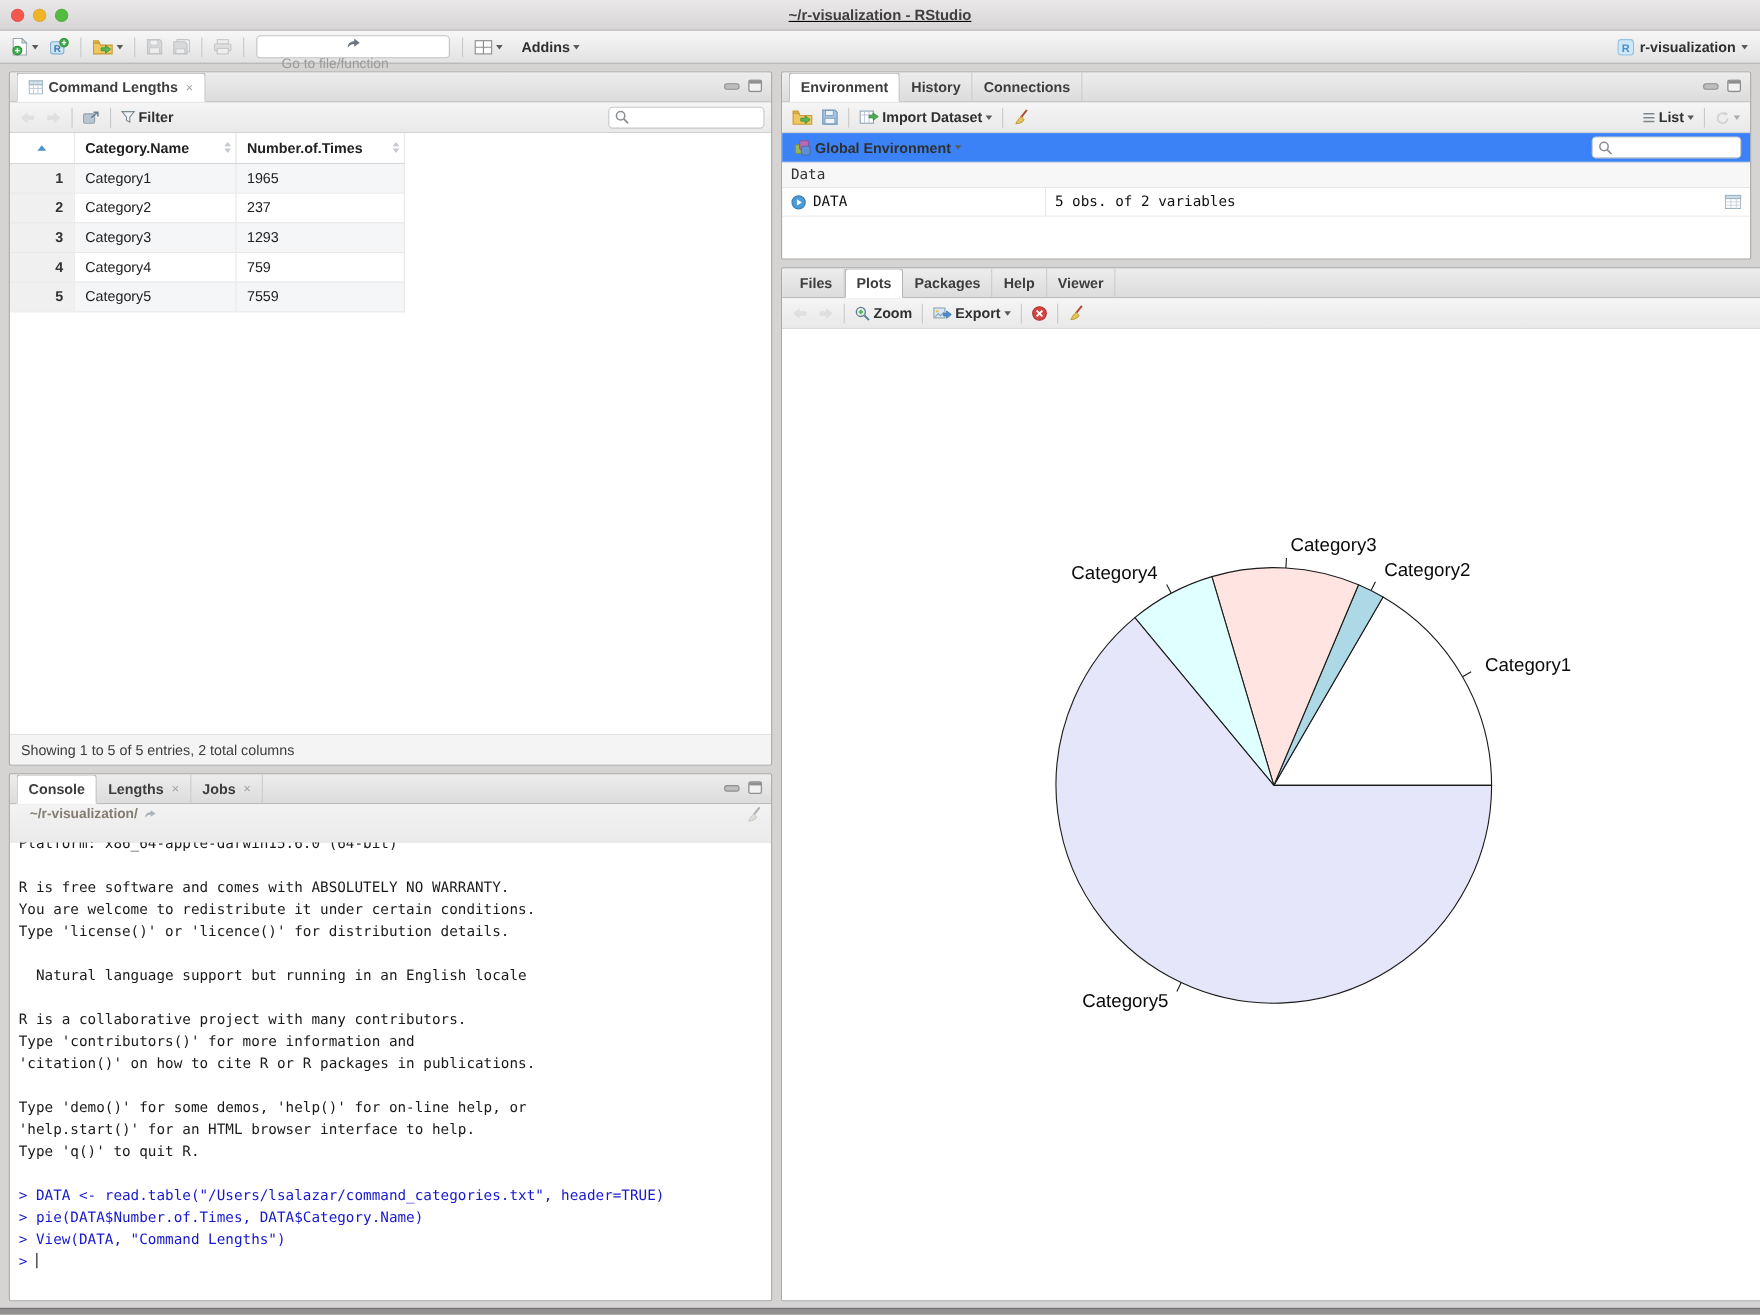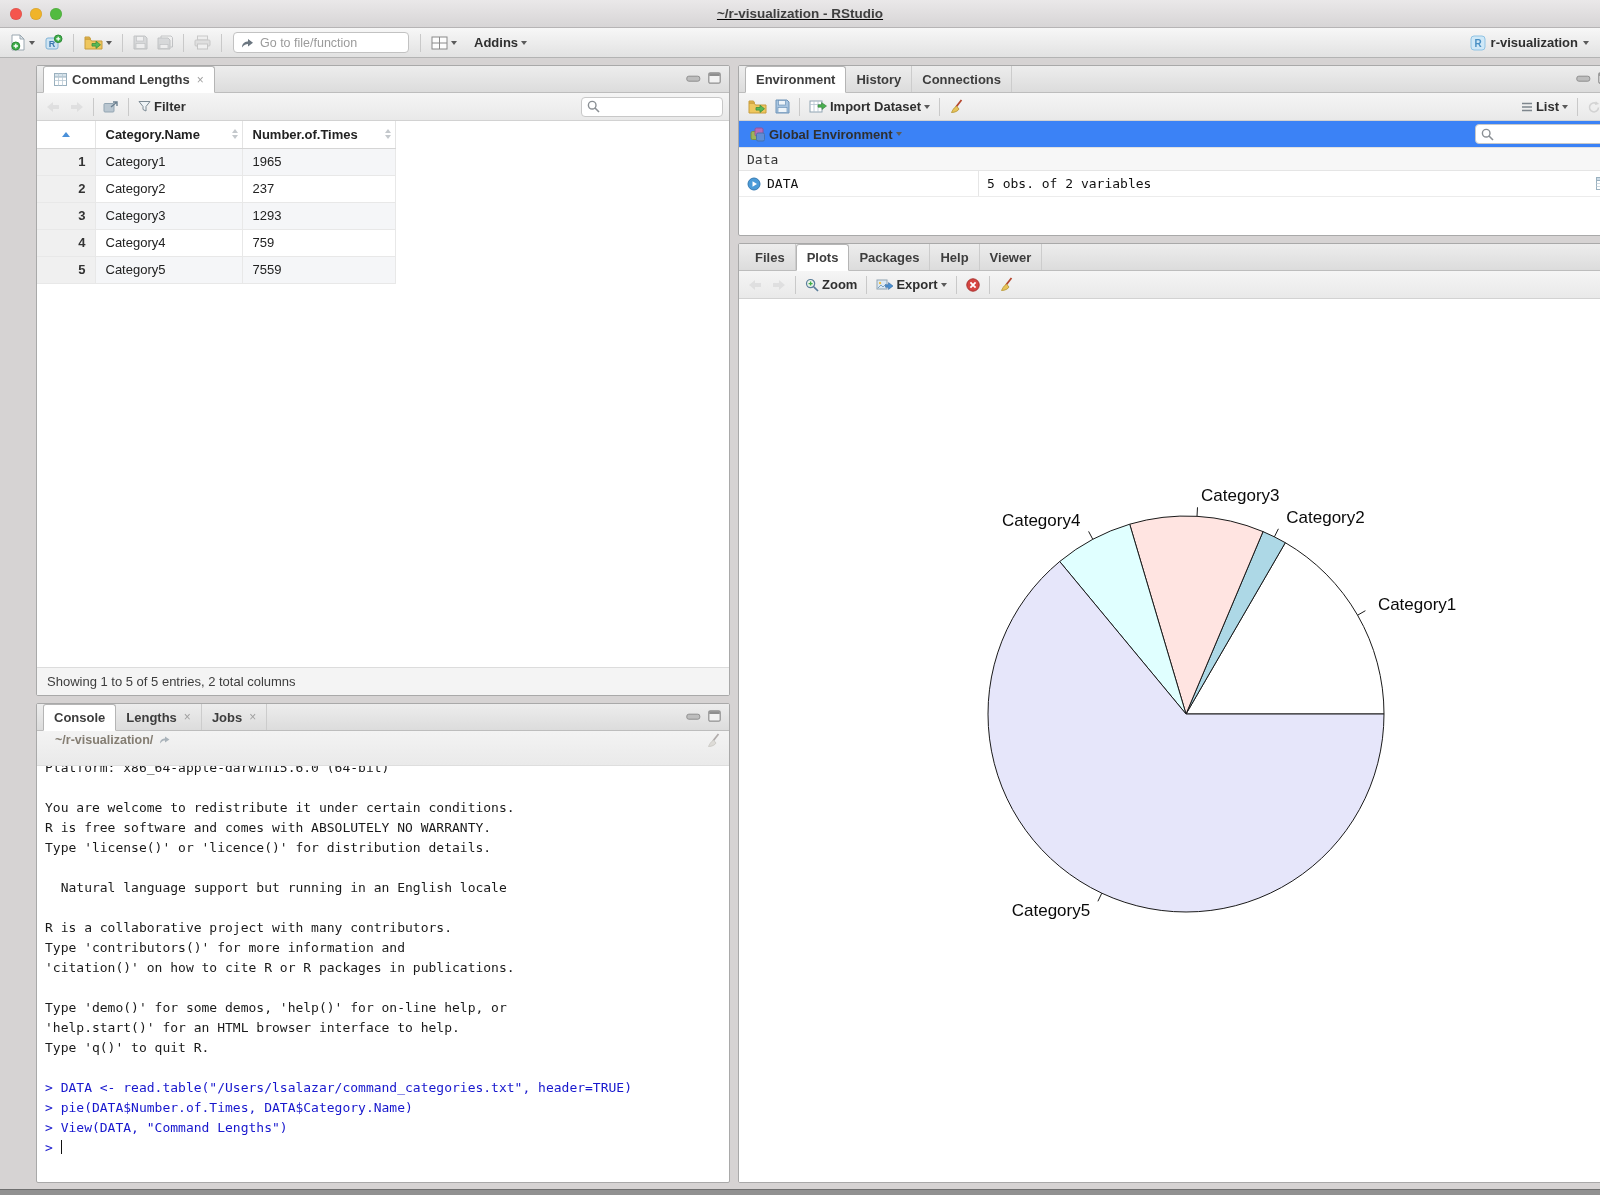--- a/index.html
+++ b/index.html
@@ -20,30 +20,30 @@
   .main-toolbar { position:absolute; left:0; top:28px; right:0; height:30px;
     background:linear-gradient(#f7f7f7,#e2e2e2); border-bottom:1px solid #b3b3b3;
     display:flex; align-items:center; padding:0 8px; gap:3px; }
   .tbtn { display:inline-flex; align-items:center; gap:3px; padding:2px 3px; border-radius:3px; }
   .sep { width:1px; height:18px; background:#c9c9c9; margin:0 4px; }
   .caret { width:0; height:0; border-left:3.5px solid transparent; border-right:3.5px solid transparent;
     border-top:4.5px solid #5a5a5a; display:inline-block; }
   .disabled { opacity:.45; filter:grayscale(.9); }
   .lbl { font-size:13px; color:#2f2f2f;font-weight:bold; }
   .goto-box { display:flex; align-items:center; gap:6px; background:#fff; border:1px solid #c2c2c2;
-    border-radius:4px; height:21px; width:176px; padding:0 6px; margin:0 4px; }
+    border-radius:4px; height:21px; width:176px; padding:0 18px; margin:0 4px;flex-direction:column; }
   .goto-box input { border:none; outline:none; width:130px; font-size:12.5px; color:#333;
     font-family:"Liberation Sans",sans-serif; background:transparent; }
   .goto-box input::placeholder { color:#9b9b9b; }
   .spacer { flex:1; }
   .proj-btn { display:flex; align-items:center; gap:5px; }
 
   
   .pane { position:absolute; background:#fff; border:1px solid #a9a9a9; border-radius:2px;
-    display:flex; flex-direction:column; overflow:hidden;margin-left:28px; }
+    display:flex; flex-direction:column; overflow:hidden; }
   .tabbar { height:27px; flex:none; background:linear-gradient(#ededed,#dcdcdc);
     border-bottom:1px solid #bdbdbd; display:flex; align-items:flex-end; padding-left:6px; position:relative; }
   .tab { height:26px; padding:0 10px; display:flex; align-items:center; gap:5px;
     font-size:13px; font-weight:700; color:#3d3d3d; border-right:1px solid #cccccc; }
   .tab.active { background:#fff; border:1px solid #b5b5b5; border-bottom-color:#fff;
     border-radius:3px 3px 0 0; margin-bottom:-1px; height:27px; }
   .tab .x { color:#9f9f9f; font-size:12px; font-weight:400; margin-left:2px; }
   .winbtns { position:absolute; right:8px; top:6px; display:flex; align-items:center; gap:7px; }
   .ptoolbar { height:28px; flex:none; background:linear-gradient(#f5f5f5,#e9e9e9);
     border-bottom:1px solid #d2d2d2; display:flex; align-items:center; padding:0 6px; gap:2px; }
@@ -387,22 +387,22 @@
         <svg width="15" height="15">
             <line x1="12.5" y1="1" x2="7" y2="8" stroke="#b5462e" stroke-width="1.8"></line>
             <path d="M7.5 7 L10 10 C9 12 6 13.5 2.5 13.5 C3.5 11.5 4.5 9 7.5 7z" fill="#e7c35a" stroke="#b5942e" stroke-width="0.8"></path>
           </svg>
       </span>
     </div>
     <div class="console-body">
       <div class="console-inner">
           <div class="cline out">Platform: x86_64-apple-darwin15.6.0 (64-bit)</div>
           <div class="cline out">&nbsp;</div>
+          <div class="cline out">R is free software and comes with ABSOLUTELY NO WARRANTY.</div>
           <div class="cline out">You are welcome to redistribute it under certain conditions.</div>
-          <div class="cline out">R is free software and comes with ABSOLUTELY NO WARRANTY.</div>
           <div class="cline out">Type 'license()' or 'licence()' for distribution details.</div>
           <div class="cline out">&nbsp;</div>
           <div class="cline out">  Natural language support but running in an English locale</div>
           <div class="cline out">&nbsp;</div>
           <div class="cline out">R is a collaborative project with many contributors.</div>
           <div class="cline out">Type 'contributors()' for more information and</div>
           <div class="cline out">'citation()' on how to cite R or R packages in publications.</div>
           <div class="cline out">&nbsp;</div>
           <div class="cline out">Type 'demo()' for some demos, 'help()' for on-line help, or</div>
           <div class="cline out">'help.start()' for an HTML browser interface to help.</div>

